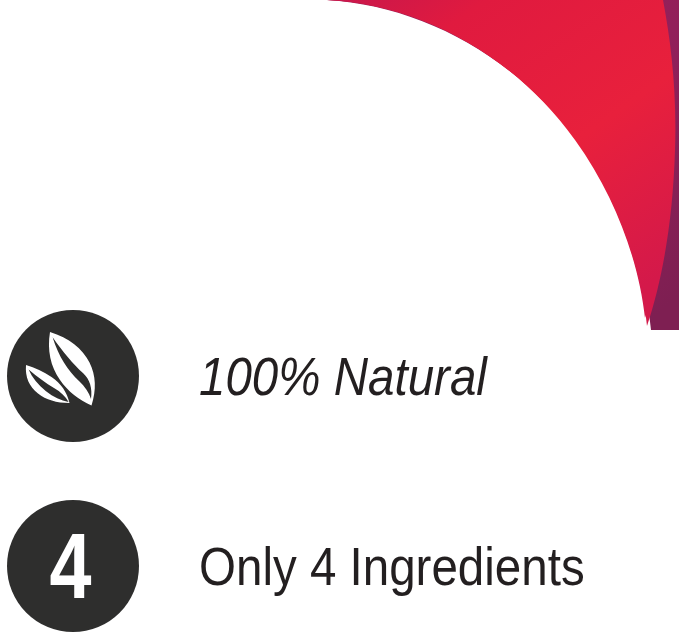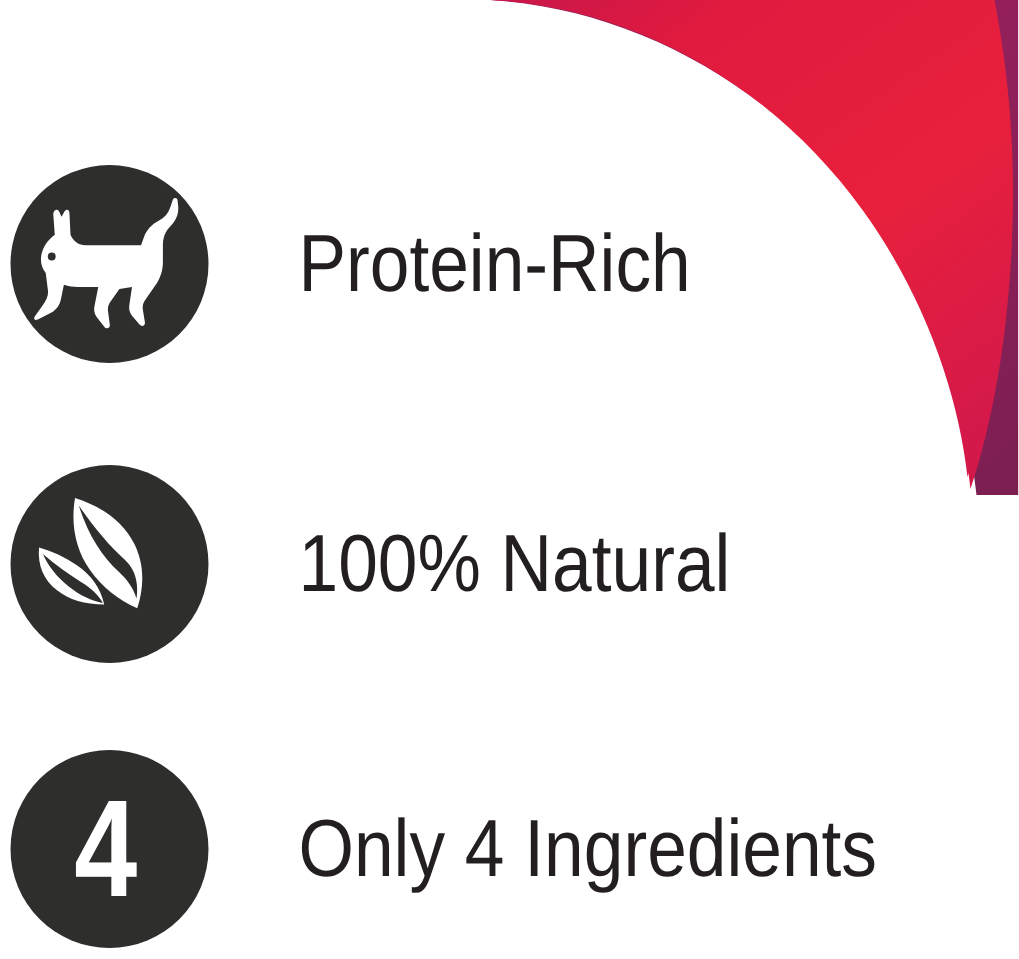--- a/index.html
+++ b/index.html
@@ -35,21 +35,21 @@
   
   .feature-row {
     position: absolute;
     left: 0;
     display: flex;
     align-items: center;
     width: 679px;
     height: 140px;
   }
   #row-0 { top: 106px; }
-  #row-1 { top: 306px; }
+  #row-1 { top: 306px; font-style: italic; }
   #row-2 { top: 496px; }
 
   .badge {
     position: relative;
     flex: 0 0 auto;
     width: 132px;
     height: 132px;
     margin-left: 7px;
     border-radius: 50%;
     background: #2e2e2d;
@@ -114,76 +114,20 @@
     <path d="M 360 0 L 72 0 C 150 12 238 70 292 150 C 330 206 348 268 352 330 L 360 330 Z" fill="url(#gradBack)"></path>
     <path d="M 360 0 L 60 0 C 142 10 232 66 288 148 C 326 204 346 266 350 330 L 360 330 Z" fill="url(#gradBack)"></path>
 
     <path d="M 8 0 C 104 6 200 58 262 146 C 304 206 326 272 332 330 L 360 330 L 360 0 Z" fill="url(#gradRim)"></path>
 
     <path d="M 8 0 C 100 4 194 54 256 140 C 298 198 320 264 326 318 C 338 282 346 242 350 200 C 356 126 352 58 342 0 Z" fill="url(#gradFront)"></path>
     <path d="M 342 0 C 352 60 356 130 350 202 C 344 266 330 310 322 330 L 360 330 L 360 0 Z" fill="url(#gradFront)" opacity="0.0"></path>
     <path d="M 8 0 C 102 4 198 56 260 144 C 300 202 322 268 328 326 C 344 278 354 218 356 150 C 358 92 352 42 344 0 Z" fill="url(#gradFront)"></path>
   </svg>
 
-  <div class="feature-row" id="row-0">
-    <div class="badge">
-      <svg width="104" height="88" viewBox="0 0 104 88" aria-hidden="true">
-
-        <path fill="#ffffff" d="
-          M 14.5 10.5
-          L 15.5 24.5
-          C 11.0 28.0 7.5 32.5 6.5 38.5
-          C 5.8 43.0 7.0 47.0 9.5 50.0
-          L 11.0 62.0
-          C 11.3 65.0 10.0 68.0 7.5 71.5
-          L 2.5 78.5
-          C 1.0 80.5 2.0 82.0 4.2 81.0
-          L 13.0 76.5
-          C 16.5 74.7 18.8 71.5 19.6 67.5
-          L 21.6 57.8
-          C 24.6 58.8 27.8 59.3 31.0 59.3
-          L 44.5 59.3
-          L 42.0 72.0
-          C 41.4 75.0 42.0 77.5 43.8 79.8
-          L 48.5 85.8
-          C 50.0 87.7 52.5 86.8 52.2 84.4
-          L 51.0 75.5
-          C 50.7 73.2 51.2 71.2 52.6 69.2
-          L 58.6 60.6
-          L 67.0 59.4
-          L 65.2 71.5
-          C 64.8 74.3 65.5 76.7 67.3 78.8
-          L 72.0 84.4
-          C 73.6 86.2 76.0 85.2 75.6 82.9
-          L 74.2 74.2
-          C 73.9 72.0 74.4 70.0 75.8 68.0
-          L 82.6 58.2
-          C 86.0 53.3 87.6 48.2 87.6 42.6
-          L 87.6 31.5
-          C 87.6 26.3 89.2 22.2 92.6 18.8
-          C 96.5 14.9 98.2 10.5 97.8 5.4
-          L 97.4 1.6
-          C 97.2 -0.3 94.8 -0.6 94.2 1.2
-          L 92.6 6.0
-          C 91.2 10.2 88.6 13.2 84.8 15.2
-          C 80.0 17.7 76.8 21.2 75.0 26.0
-          L 73.0 31.5
-          L 36.0 31.5
-          C 31.5 31.5 28.0 29.0 26.0 24.5
-          L 25.3 10.0
-          C 25.2 7.6 23.2 7.0 22.0 9.0
-          L 20.0 12.5
-          L 18.4 9.0
-          C 17.4 6.9 14.9 7.6 14.5 10.5
-          Z"></path>
-        <circle cx="13.5" cy="39.0" r="2.6" fill="#2e2e2d"></circle>
-      </svg>
-    </div>
-    <div class="feature-label">Protein-Rich</div>
-  </div>
 
   <div class="feature-row" id="row-1">
     <div class="badge">
       <svg width="100" height="96" viewBox="0 0 100 96" aria-hidden="true">
 
         <path fill="#ffffff" d="
           M 27.0 4.0
           C 24.0 22.0 27.5 38.5 37.0 52.0
           C 45.0 63.5 56.0 72.0 68.5 77.5
           C 73.5 62.0 73.0 47.5 66.5 34.5

